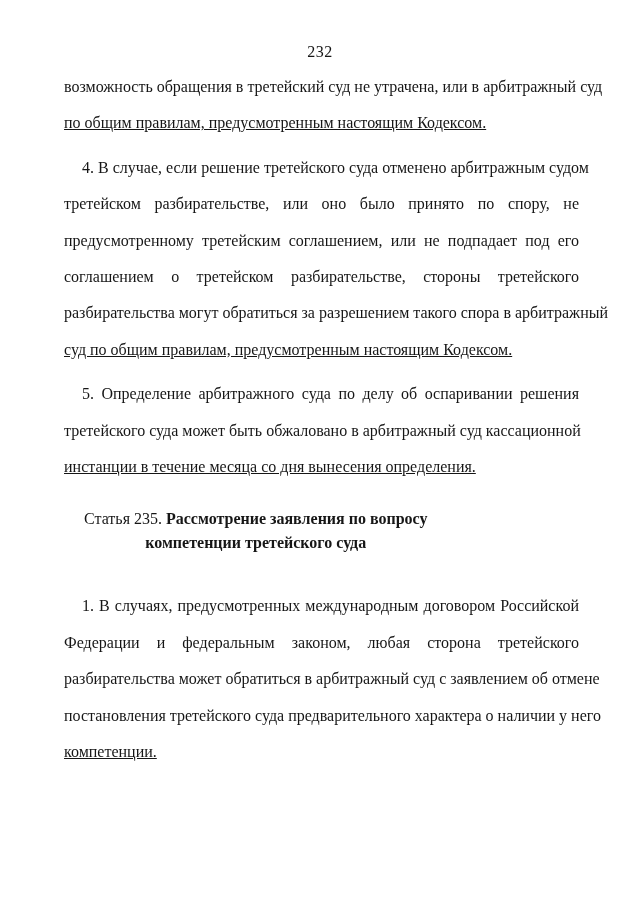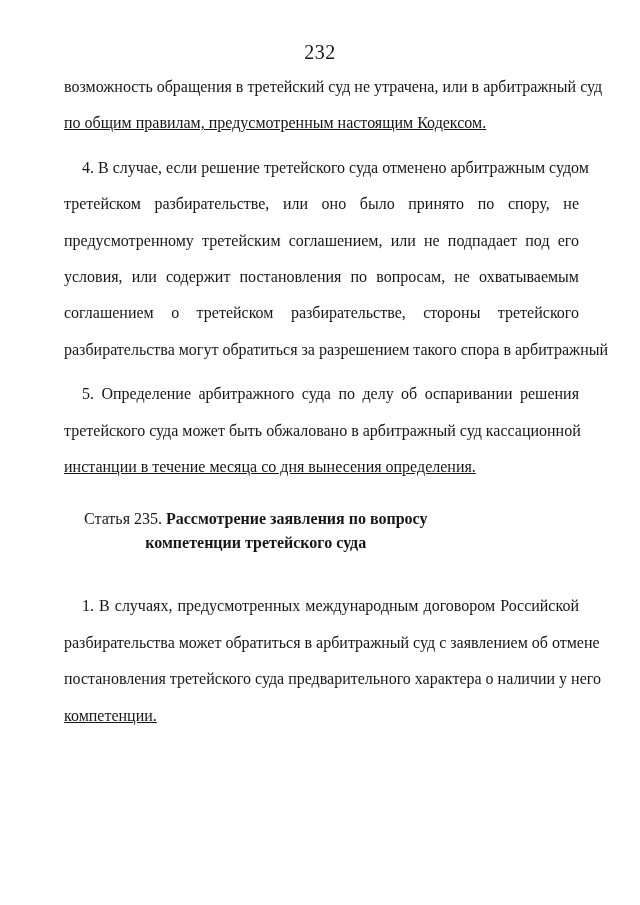--- a/index.html
+++ b/index.html
@@ -8,21 +8,21 @@
     width: 640px;
     height: 905px;
     background: #ffffff;
     overflow: hidden;
     font-family: "Liberation Serif", "DejaVu Serif", serif;
     color: #161616;
   }
   .pagenum {
     padding-top: 45px;
     text-align: center;
-    font-size: 20px;
+    font-size: 16px;
     line-height: 14px;
     letter-spacing: 0.5px;
   }
   .doc-body {
     margin: 10px 53px 0 56px; 
     font-size: 16px;
     line-height: 36.4px;
   }
   .para { margin: 8px; }
   .line {
@@ -53,30 +53,31 @@
   <div class="pagenum">232</div>
   <section class="doc-body" id="doc-body">
       <div class="para">
         <div class="line">возможность обращения в третейский суд не утрачена, или в арбитражный суд</div>
         <div class="line last">по общим правилам, предусмотренным настоящим Кодексом.</div>
       </div>
       <div class="para">
         <div class="line indent">4. В случае, если решение третейского суда отменено арбитражным судом</div>
         <div class="line">третейском разбирательстве, или оно было принято по спору, не</div>
         <div class="line">предусмотренному третейским соглашением, или не подпадает под его</div>
-        <div class="line">условия, или содержит постановления по вопросам, не охватываемым</div>
         <div class="line">соглашением о третейском разбирательстве, стороны третейского</div>
         <div class="line">разбирательства могут обратиться за разрешением такого спора в арбитражный</div>
+        <div class="line last">суд по общим правилам, предусмотренным настоящим Кодексом.</div>
       </div>
       <div class="para">
         <div class="line indent">5. Определение арбитражного суда по делу об оспаривании решения</div>
         <div class="line">третейского суда может быть обжаловано в арбитражный суд кассационной</div>
         <div class="line last">инстанции в течение месяца со дня вынесения определения.</div>
       </div>
       <div class="heading"><span class="prefix">Статья 235. </span><span>Рассмотрение заявления по вопросу</span><br><span>компетенции третейского суда</span></div>
       <div class="para">
         <div class="line indent">1. В случаях, предусмотренных международным договором Российской</div>
+        <div class="line">Федерации и федеральным законом, любая сторона третейского</div>
         <div class="line">разбирательства может обратиться в арбитражный суд с заявлением об отмене</div>
         <div class="line">постановления третейского суда предварительного характера о наличии у него</div>
         <div class="line last">компетенции.</div>
       </div>
     </section>
 </main>
 
 </body></html>

